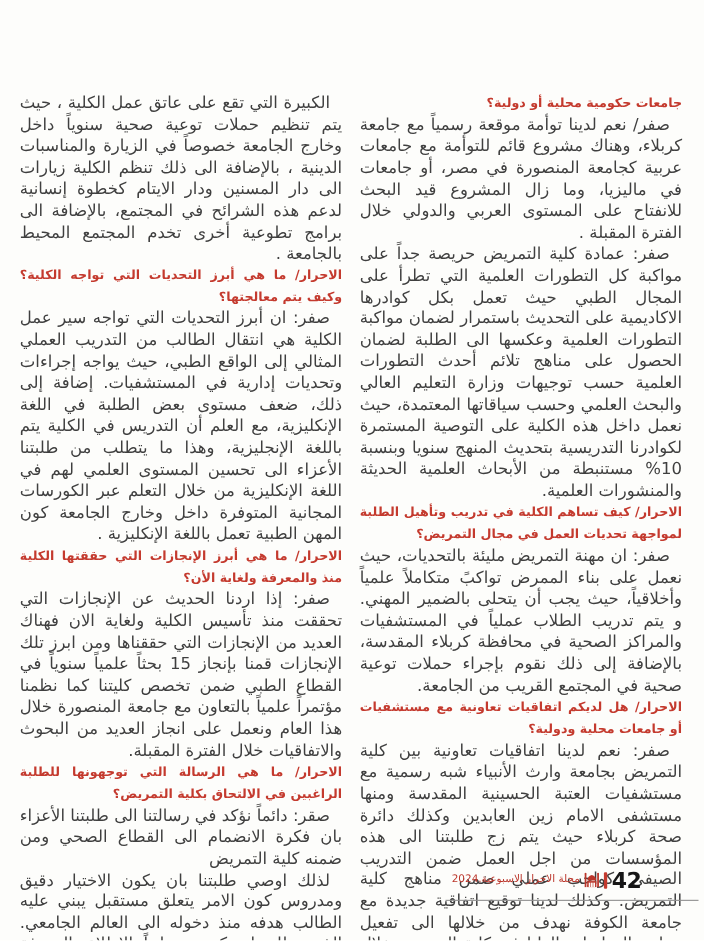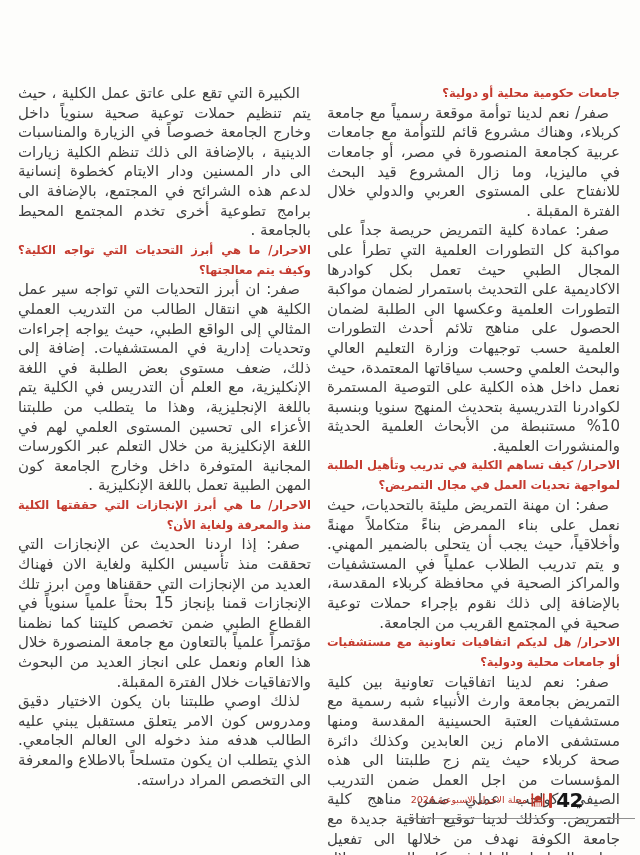--- a/index.html
+++ b/index.html
@@ -89,32 +89,34 @@
 <body>
 
 <div class="page">
 
   <div class="columns">
     <div class="col" id="col-right">
         <p class="q">جامعات حكومية محلية أو دولية؟</p>
         <p class="a">صفر/ نعم لدينا توأمة موقعة رسمياً مع جامعة كربلاء، وهناك مشروع قائم للتوأمة مع جامعات عربية كجامعة المنصورة في مصر، أو جامعات في ماليزيا، وما زال المشروع قيد البحث للانفتاح على المستوى العربي والدولي خلال الفترة المقبلة .</p>
         <p class="a">صفر: عمادة كلية التمريض حريصة جداً على مواكبة كل التطورات العلمية التي تطرأ على المجال الطبي حيث تعمل بكل كوادرها الاكاديمية على التحديث باستمرار لضمان مواكبة التطورات العلمية وعكسها الى الطلبة لضمان الحصول على مناهج تلائم أحدث التطورات العلمية حسب توجيهات وزارة التعليم العالي والبحث العلمي وحسب سياقاتها المعتمدة، حيث نعمل داخل هذه الكلية على التوصية المستمرة لكوادرنا التدريسية بتحديث المنهج سنويا وبنسبة 10% مستنبطة من الأبحاث العلمية الحديثة والمنشورات العلمية.</p>
         <p class="q">الاحرار/ كيف تساهم الكلية في تدريب وتأهيل الطلبة لمواجهة تحديات العمل في مجال التمريض؟</p>
-        <p class="a">صفر: ان مهنة التمريض مليئة بالتحديات، حيث نعمل على بناء الممرض بناءً متكاملاً مهنةً وأخلاقياً، حيث يجب أن يتحلى بالضمير المهني. و يتم تدريب الطلاب عملياً في المستشفيات والمراكز الصحية في محافظة كربلاء المقدسة، بالإضافة إلى ذلك نقوم بإجراء حملات توعية صحية في المجتمع القريب من الجامعة.</p>
+        <p class="a">صفر: ان مهنة التمريض مليئة بالتحديات، حيث نعمل على بناء الممرض تواكبً متكاملاً علمياً وأخلاقياً، حيث يجب أن يتحلى بالضمير المهني. و يتم تدريب الطلاب عملياً في المستشفيات والمراكز الصحية في محافظة كربلاء المقدسة، بالإضافة إلى ذلك نقوم بإجراء حملات توعية صحية في المجتمع القريب من الجامعة.</p>
         <p class="q">الاحرار/ هل لديكم اتفاقيات تعاونية مع مستشفيات أو جامعات محلية ودولية؟</p>
         <p class="a">صفر: نعم لدينا اتفاقيات تعاونية بين كلية التمريض بجامعة وارث الأنبياء شبه رسمية مع مستشفيات العتبة الحسينية المقدسة ومنها مستشفى الامام زين العابدين وكذلك دائرة صحة كربلاء حيث يتم زج طلبتنا الى هذه المؤسسات من اجل العمل ضمن التدريب الصيفي كواجب عملي ضمن مناهج كلية التمريض. وكذلك لدينا توقيع اتفاقية جديدة مع جامعة الكوفة نهدف من خلالها الى تفعيل برنامج الدراسات العليا في كلية التمريض خلال الفترة المقبلة .</p>
         <p class="q">الاحرار/ كيف تساهم الكلية في خدمة المجتمع؟ وهل هناك برامج توعوية وحملات تطوعية تقدم خارج نطاق الجامعة؟</p>
         <p class="a">صفر: إن الحملات التطوعية هي واحدة من المسؤوليات</p>
       </div>
     <div class="col" id="col-left">
         <p class="a">الكبيرة التي تقع على عاتق عمل الكلية ، حيث يتم تنظيم حملات توعية صحية سنوياً داخل وخارج الجامعة خصوصاً في الزيارة والمناسبات الدينية ، بالإضافة الى ذلك تنظم الكلية زيارات الى دار المسنين ودار الايتام كخطوة إنسانية لدعم هذه الشرائح في المجتمع، بالإضافة الى برامج تطوعية أخرى تخدم المجتمع المحيط بالجامعة .</p>
         <p class="q">الاحرار/ ما هي أبرز التحديات التي تواجه الكلية؟ وكيف يتم معالجتها؟</p>
         <p class="a">صفر: ان أبرز التحديات التي تواجه سير عمل الكلية هي انتقال الطالب من التدريب العملي المثالي إلى الواقع الطبي، حيث يواجه إجراءات وتحديات إدارية في المستشفيات. إضافة إلى ذلك، ضعف مستوى بعض الطلبة في اللغة الإنكليزية، مع العلم أن التدريس في الكلية يتم باللغة الإنجليزية، وهذا ما يتطلب من طلبتنا الأعزاء الى تحسين المستوى العلمي لهم في اللغة الإنكليزية من خلال التعلم عبر الكورسات المجانية المتوفرة داخل وخارج الجامعة كون المهن الطبية تعمل باللغة الإنكليزية .</p>
         <p class="q">الاحرار/ ما هي أبرز الإنجازات التي حققتها الكلية منذ والمعرفة ولغاية الأن؟</p>
         <p class="a">صفر: إذا اردنا الحديث عن الإنجازات التي تحققت منذ تأسيس الكلية ولغاية الان فهناك العديد من الإنجازات التي حققناها ومن ابرز تلك الإنجازات قمنا بإنجاز 15 بحثاً علمياً سنوياً في القطاع الطبي ضمن تخصص كليتنا كما نظمنا مؤتمراً علمياً بالتعاون مع جامعة المنصورة خلال هذا العام ونعمل على انجاز العديد من البحوث والاتفاقيات خلال الفترة المقبلة.</p>
+        <p class="q">الاحرار/ ما هي الرسالة التي توجهونها للطلبة الراغبين في الالتحاق بكلية التمريض؟</p>
+        <p class="a">صقر: دائماً نؤكد في رسالتنا الى طلبتنا الأعزاء بان فكرة الانضمام الى القطاع الصحي ومن ضمنه كلية التمريض</p>
         <p class="a">لذلك اوصي طلبتنا بان يكون الاختيار دقيق ومدروس كون الامر يتعلق مستقبل يبني عليه الطالب هدفه منذ دخوله الى العالم الجامعي. الذي يتطلب ان يكون متسلحاً بالاطلاع والمعرفة الى التخصص المراد دراسته.</p>
       </div>
   </div>
 
   <div class="footer">
     <div class="footer-row">
       <span class="page-num">42</span>
       <span class="footer-bar"></span>
       <span class="footer-logo">
         <svg viewBox="0 0 14 14" width="14" height="14" aria-hidden="true">

